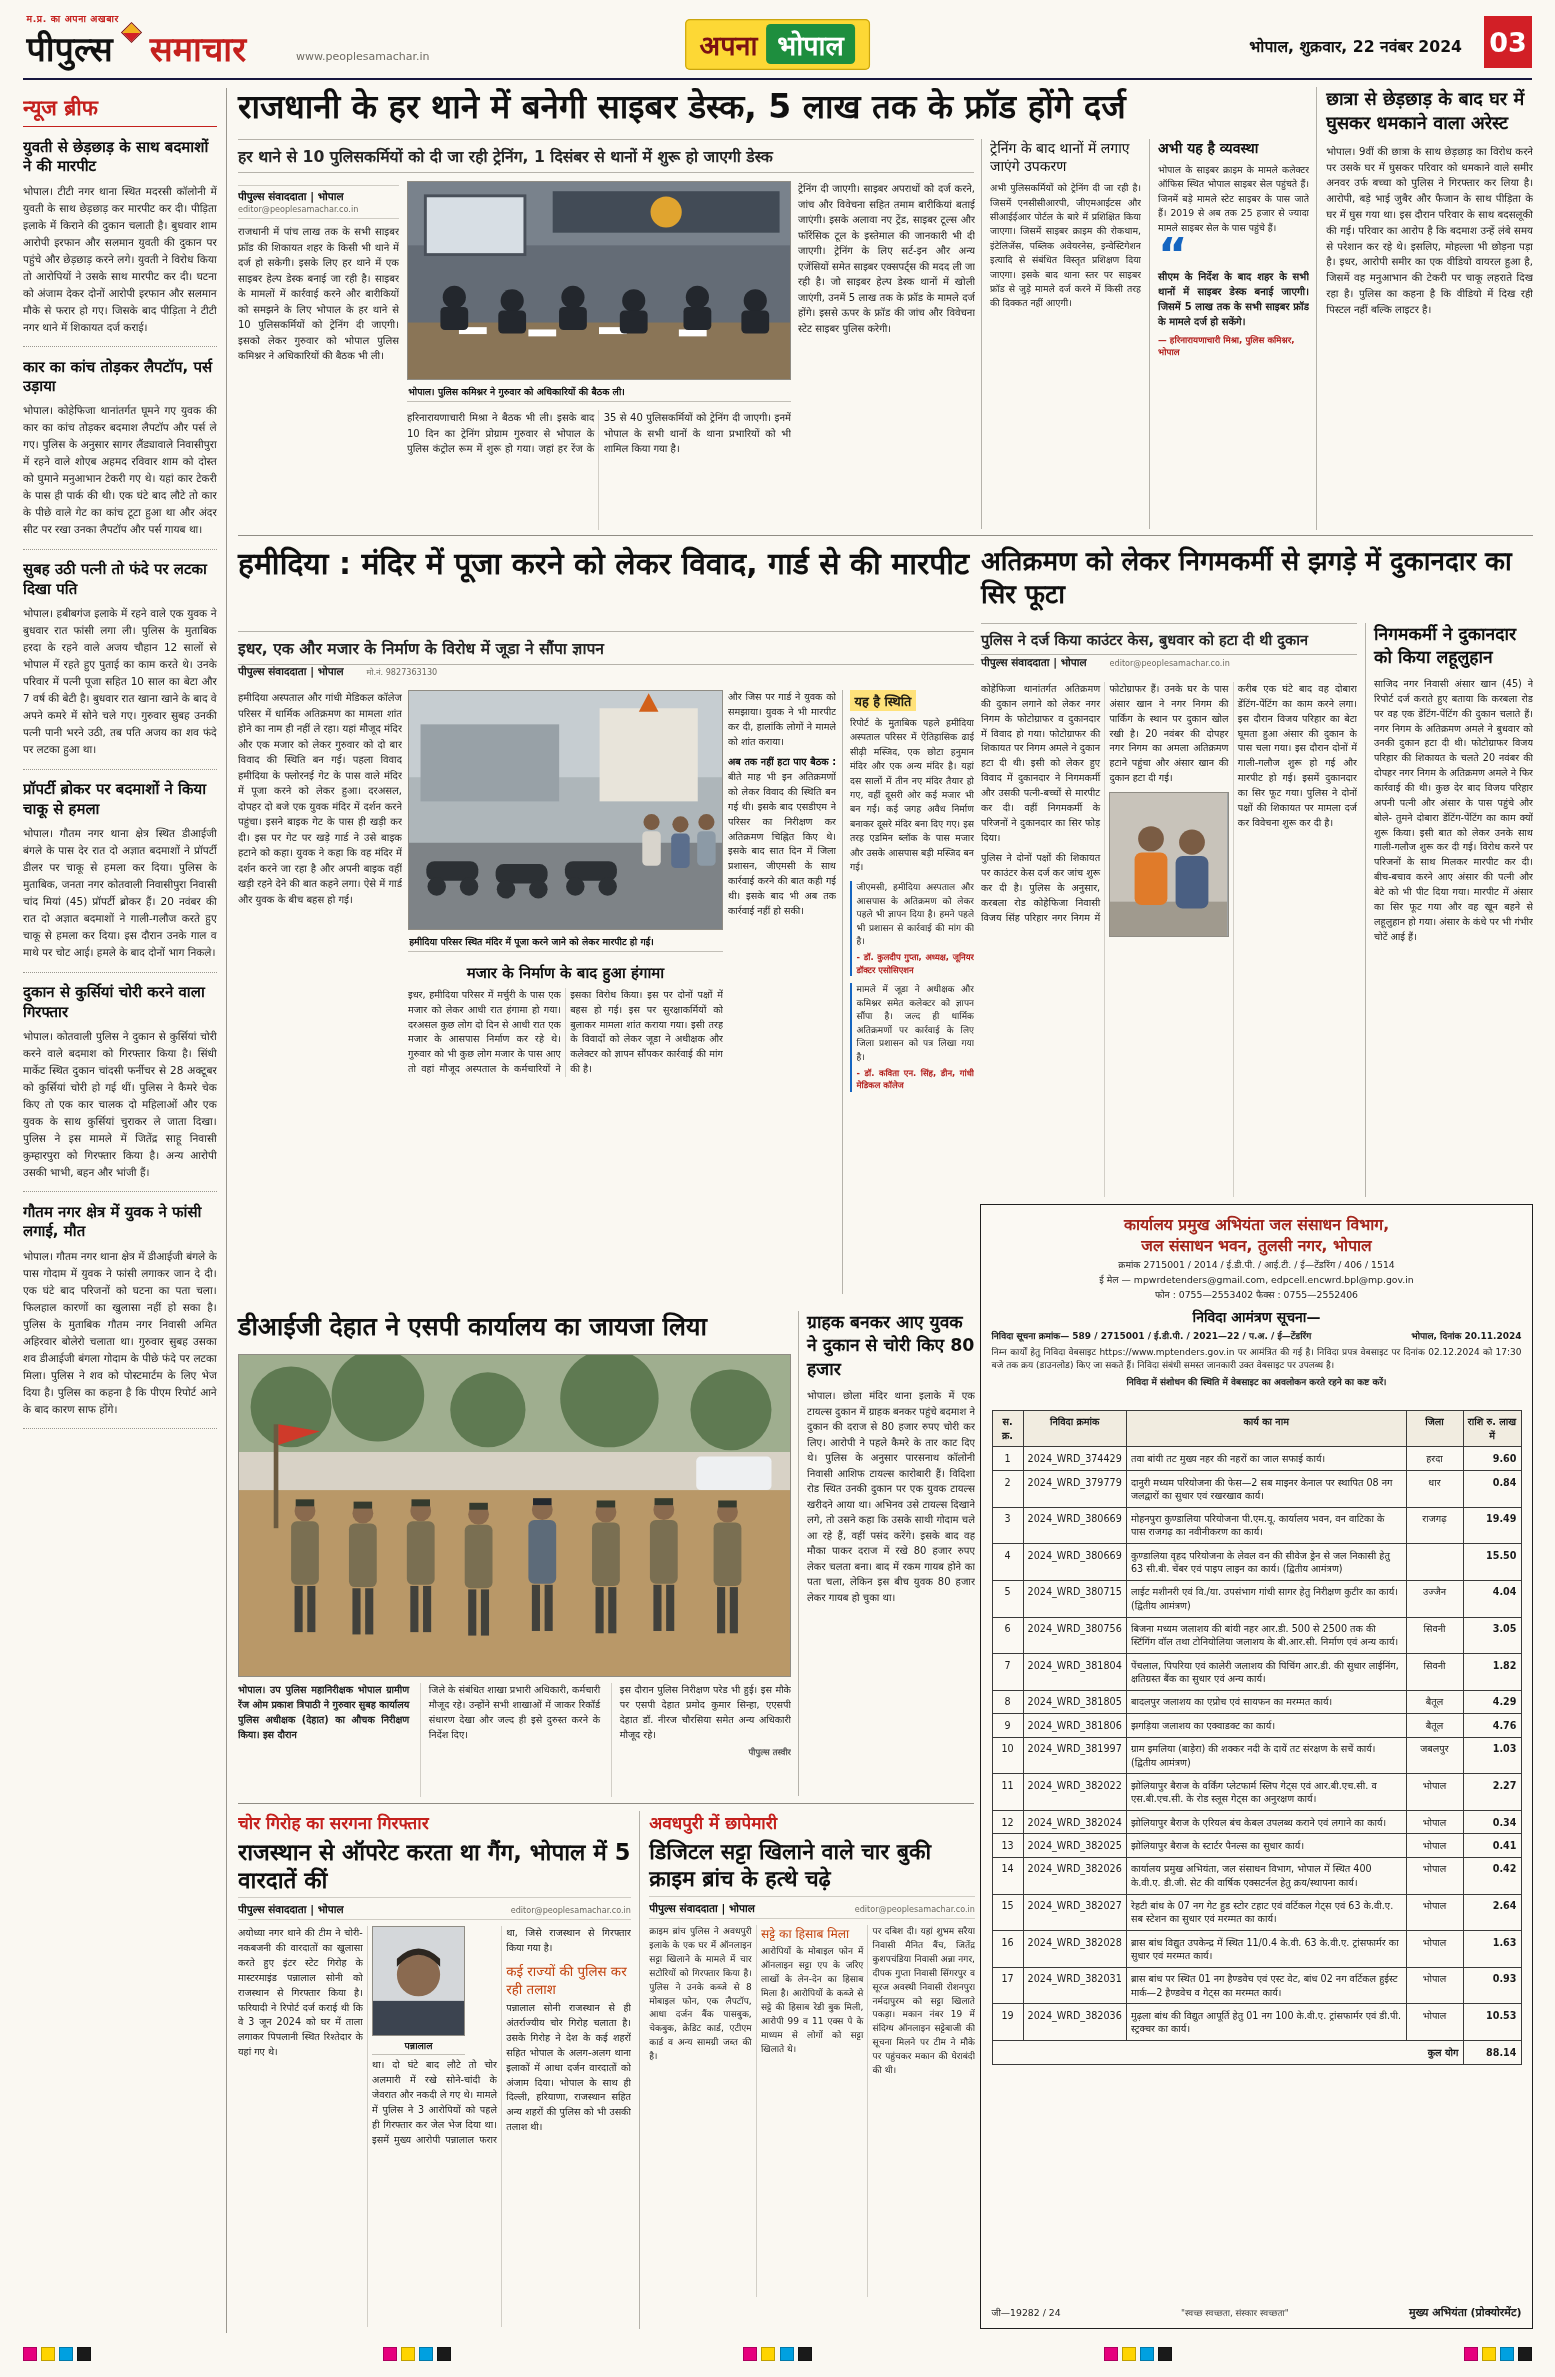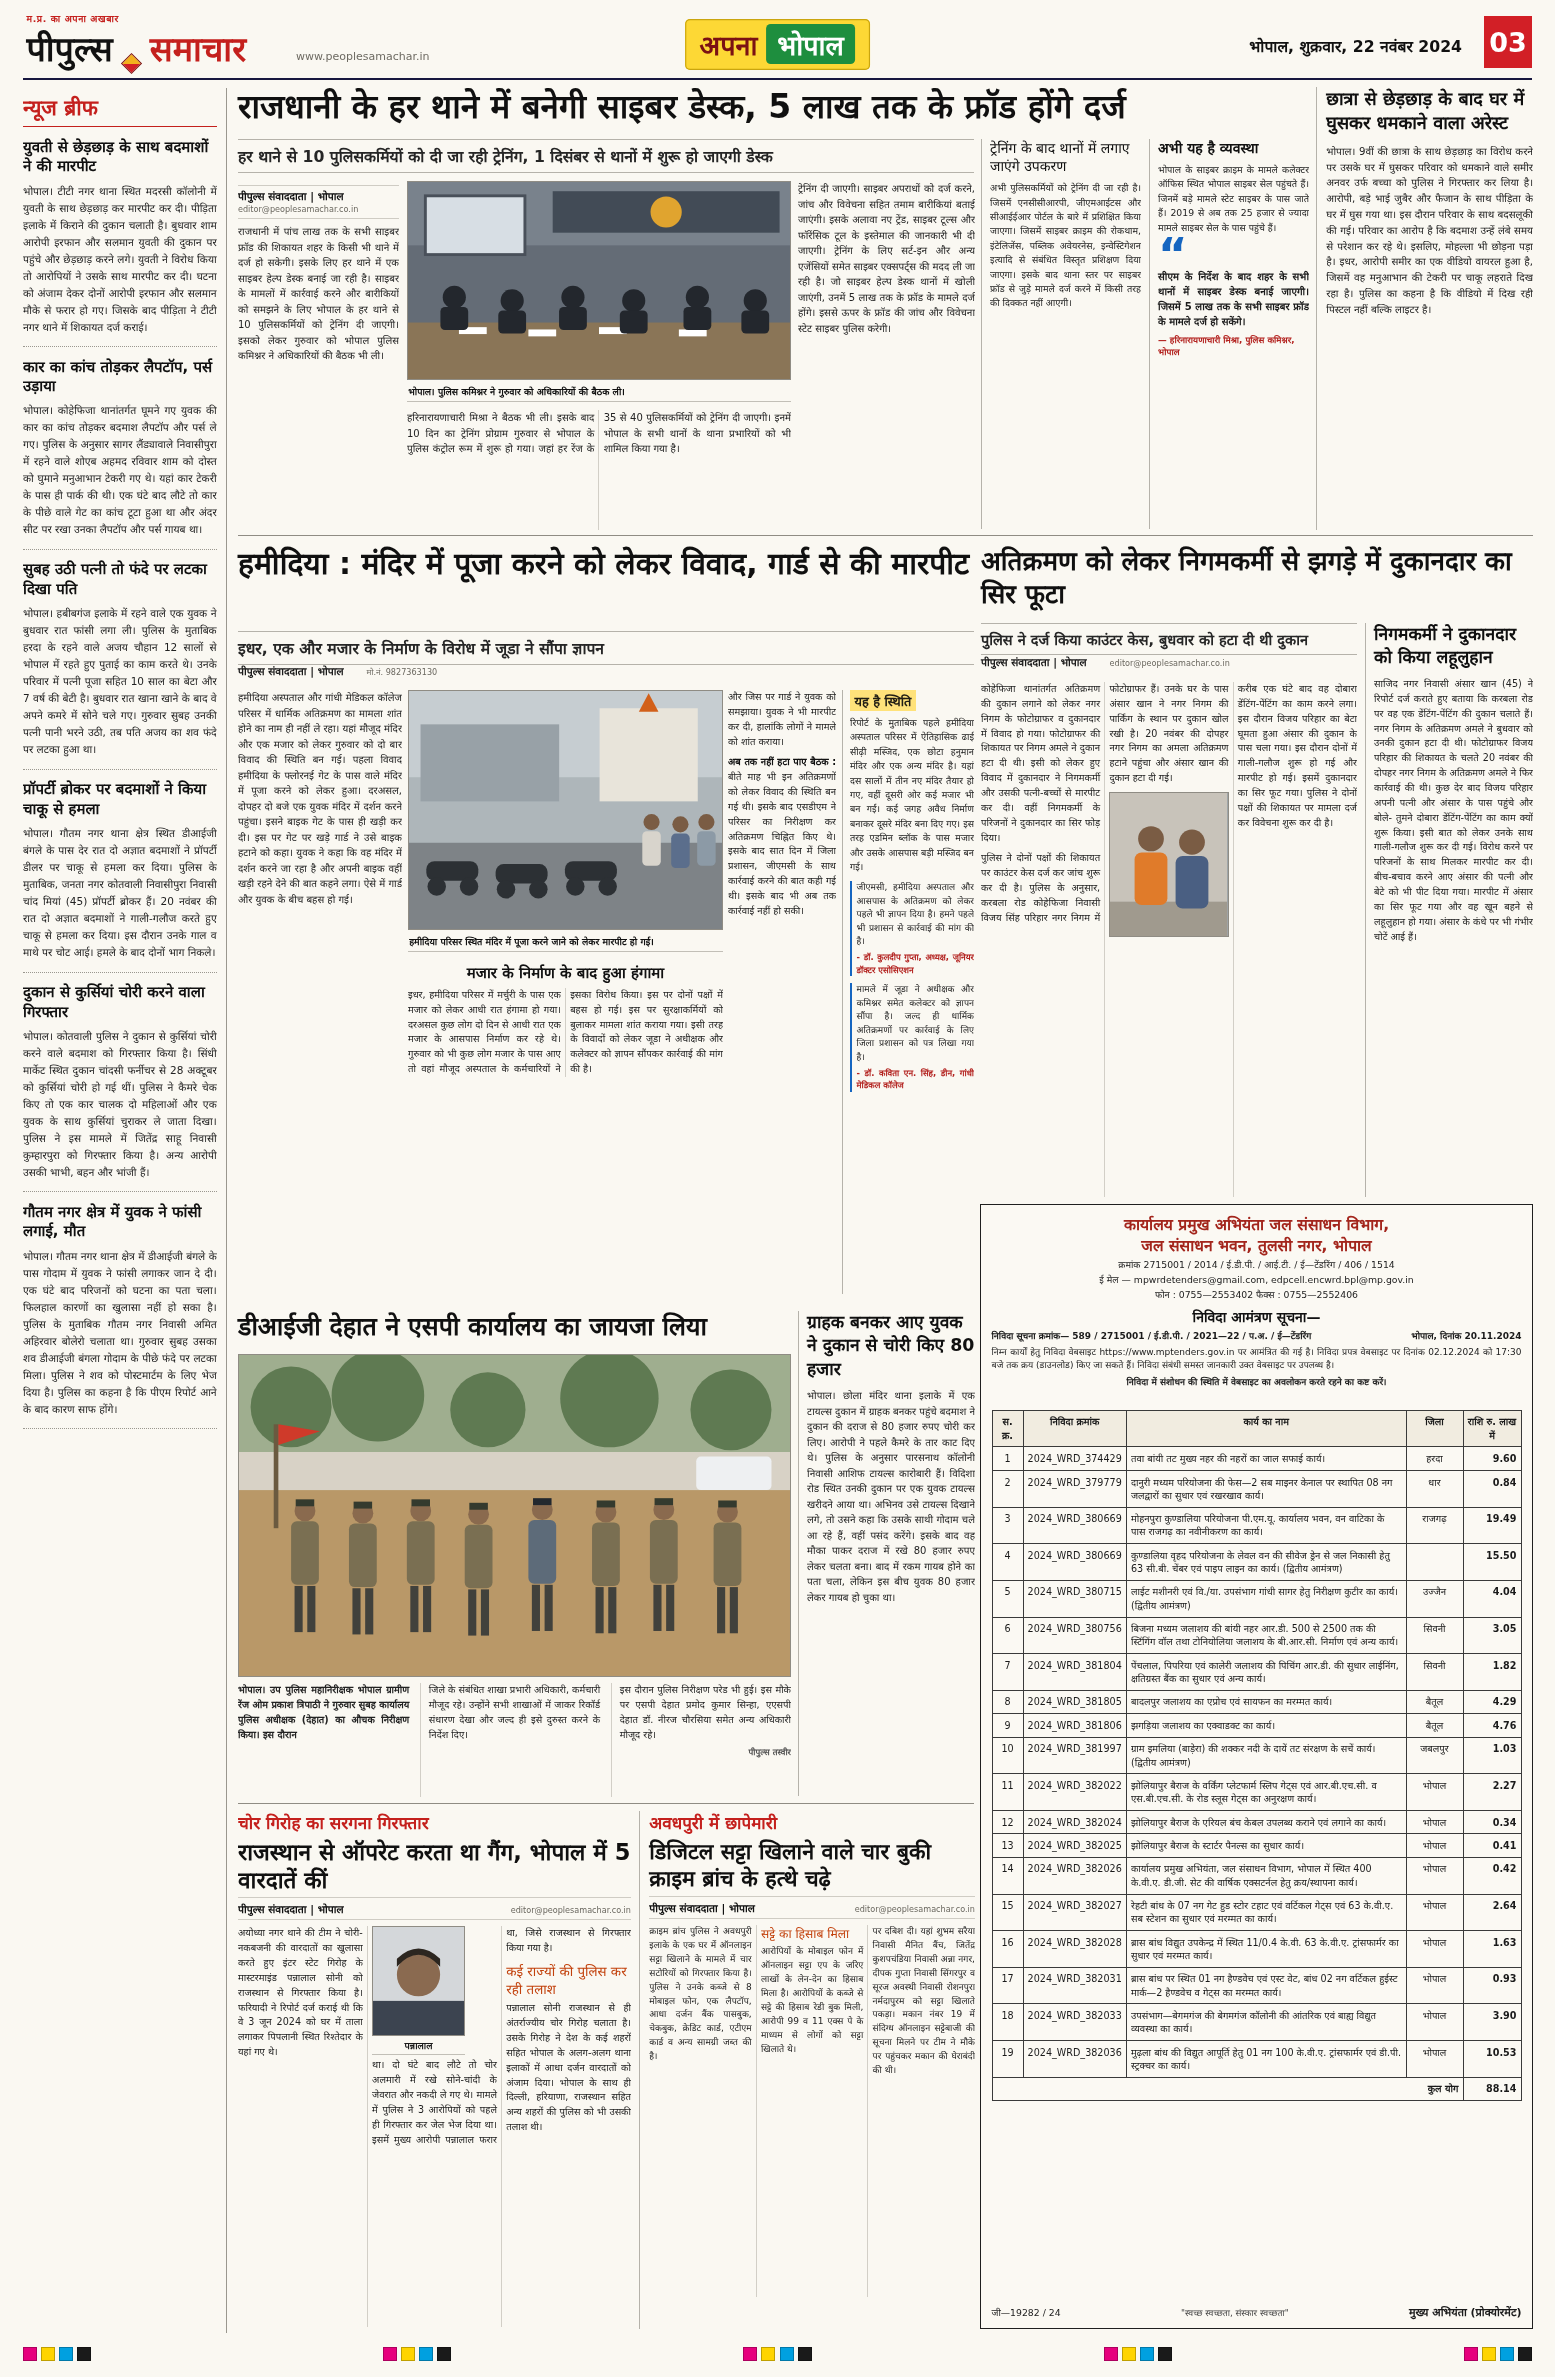--- a/index.html
+++ b/index.html
@@ -47,21 +47,21 @@
   .cmyk span{width:14px;height:14px;display:block;border:0.6px solid rgba(0,0,0,.25);}
 </style>
 </head>
 <body>
 
 <div id="page">
 
   <div class="abs" style="left:23px;top:8.1px;width:1509px;height:72px;border-bottom:2.9px double #17173f;">
     <div class="abs" style="left:3.5px;top:3.5px;">
       <div style="font-size:9.3px;color:#c4201d;font-weight:700;letter-spacing:0.6px;">म.प्र. का अपना अखबार</div>
-      <div style="display:flex;align-items:flex-end;gap:11px;">
+      <div style="display:flex;align-items:flex-start;gap:11px;">
         <span style="font-size:34px;font-weight:800;color:#111;">पीपुल्स</span>
         <span style="width:15px;height:15px;background:linear-gradient(135deg,#f2b01e 50%,#d21f26 50%);transform:rotate(45deg);display:inline-block;border:1.2px solid #7c1113;"></span>
         <span style="font-size:34px;font-weight:800;color:#c4201d;">समाचार</span>
       </div>
     </div>
     <div class="abs" style="left:273px;top:42px;font-size:11px;color:#6d6a62;">www.peoplesamachar.in</div>
     <div class="abs" style="left:50%;top:10.5px;transform:translateX(-50%);background:#fdd835;padding:5.8px 15px;border-radius:5px;display:flex;align-items:center;gap:8.1px;box-shadow:0 0 0 1.2px #caa50e inset;">
       <span style="font-size:27px;font-weight:800;color:#7b1113;">अपना</span>
       <span style="font-size:27px;font-weight:800;color:#ffffff;background:#1e8e3e;padding:1.2px 11.6px;border-radius:4.6px;">भोपाल</span>
     </div>
@@ -413,27 +413,20 @@
           </tr>
 
           <tr>
             <td class="c">17</td>
             <td class="c">2024_WRD_382031</td>
             <td>ब्रास बांध पर स्थित 01 नग हैण्डवेच एवं एस्ट वेट, बांध 02 नग वर्टिकल हुईस्ट मार्क—2 हैण्डवेच व गेट्स का मरम्मत कार्य।</td>
             <td class="c">भोपाल</td>
             <td class="r">0.93</td>
           </tr>
 
-          <tr>
-            <td class="c">18</td>
-            <td class="c">2024_WRD_382033</td>
-            <td>उपसंभाग—बेगमगंज की बेगमगंज कॉलोनी की आंतरिक एवं बाह्य विद्युत व्यवस्था का कार्य।</td>
-            <td class="c">भोपाल</td>
-            <td class="r">3.90</td>
-          </tr>
 
           <tr>
             <td class="c">19</td>
             <td class="c">2024_WRD_382036</td>
             <td>मुढ़ला बांध की विद्युत आपूर्ति हेतु 01 नग 100 के.वी.ए. ट्रांसफार्मर एवं डी.पी. स्ट्रक्चर का कार्य।</td>
             <td class="c">भोपाल</td>
             <td class="r">10.53</td>
           </tr>
         </tbody>
       <tfoot>

